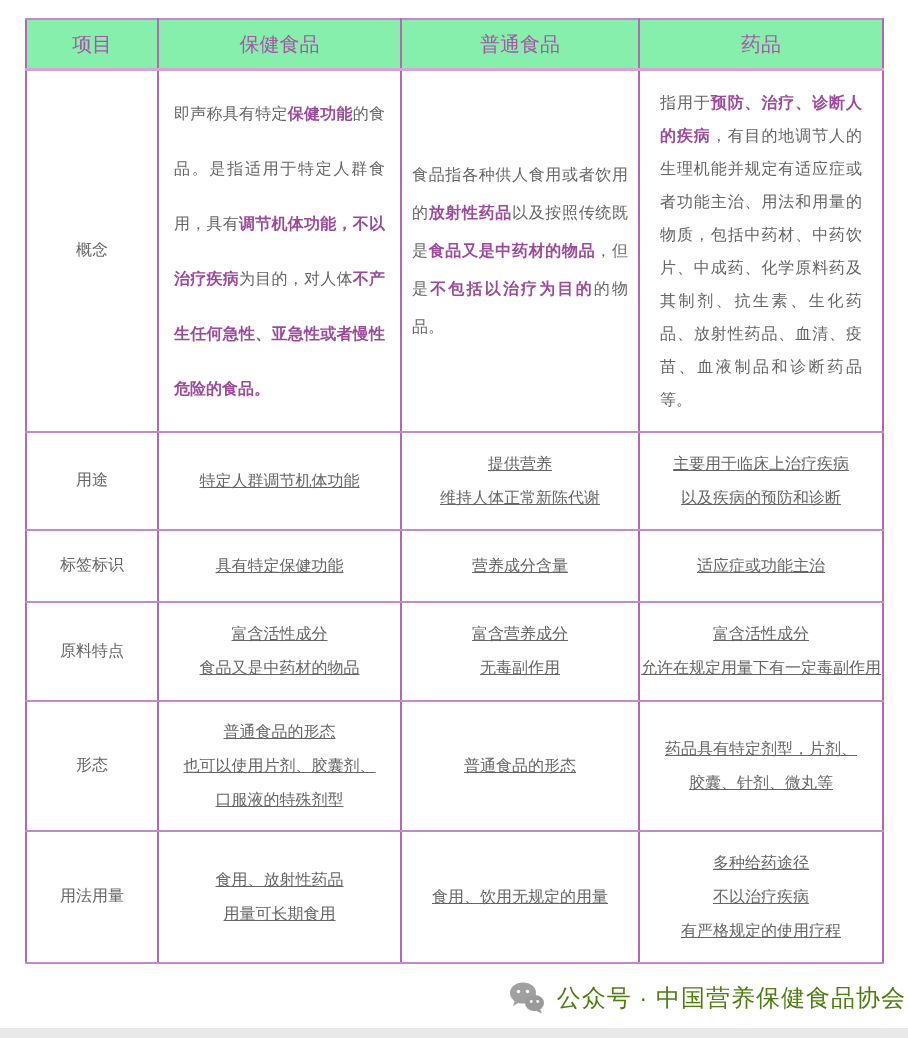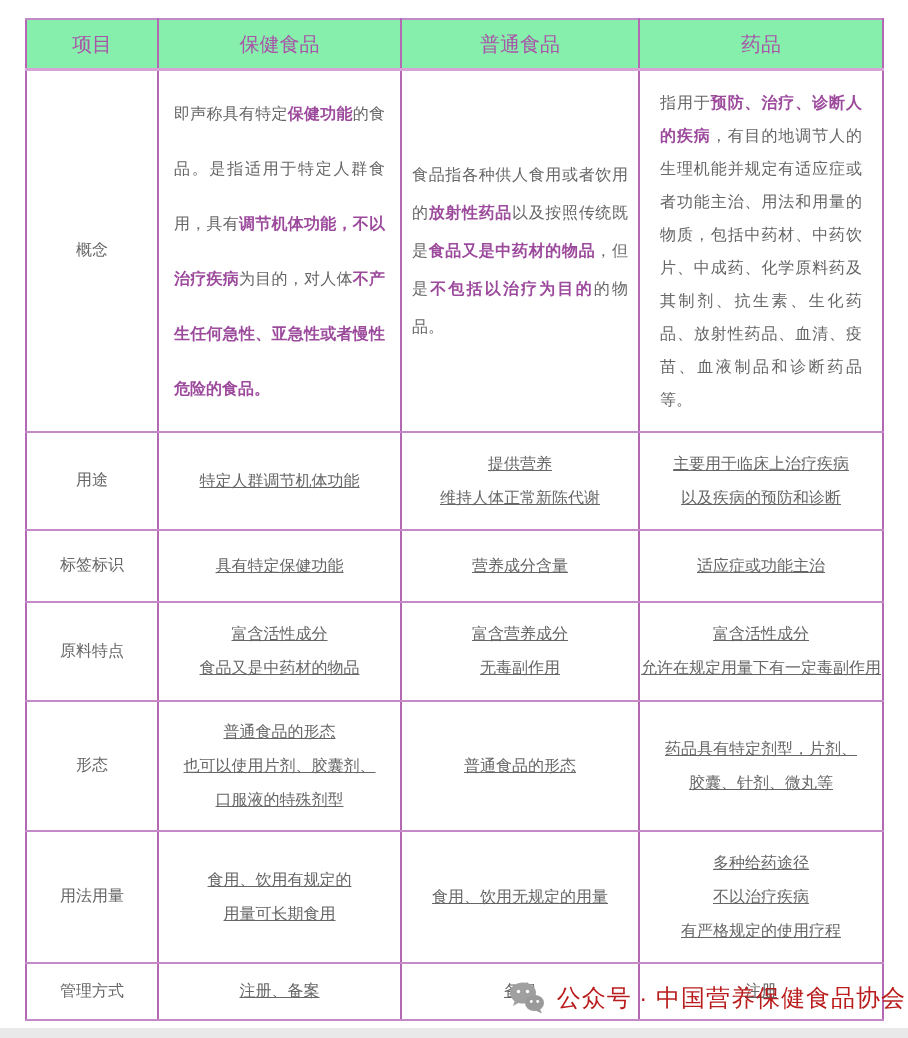--- a/index.html
+++ b/index.html
@@ -37,21 +37,21 @@
     text-align:justify;
     text-justify:inter-ideograph;
   }
   .rich-c0{line-height:55px;padding:0 15px;}
   .rich-c1{line-height:38px;padding:0 10px;}
   .rich-c2{line-height:33px;padding:0 20px;}
   .hl{color:#9c4a9c;font-weight:bold;}
   .watermark{
     position:absolute;top:982px;right:2px;z-index:5;
     display:flex;align-items:center;gap:12px;
-    color:#b91c1c;font-size:24px;letter-spacing:1px;white-space:nowrap;
+    color:#4d7c0f;font-size:24px;letter-spacing:1px;white-space:nowrap;
   }
   .watermark svg{display:block;}
   .bottom-strip{
     position:absolute;left:0;bottom:0;width:908px;height:10px;background:#e9e9e9;
   }
 </style>
 </head>
 <body>
 
 <div class="table-wrap">
@@ -135,42 +135,30 @@
             <div class="line">普通食品的形态</div>
           </td>
           <td>
             <div class="line">药品具有特定剂型，片剂、</div>
             <div class="line">胶囊、针剂、微丸等</div>
           </td>
         </tr>
         <tr style="height: 132px;">
           <td class="label">用法用量</td>
           <td>
-            <div class="line">食用、饮用有规定的</div>
+            <div class="line">食用、放射性药品</div>
             <div class="line">用量可长期食用</div>
           </td>
           <td>
             <div class="line">食用、饮用无规定的用量</div>
           </td>
           <td>
             <div class="line">多种给药途径</div>
             <div class="line">不以治疗疾病</div>
             <div class="line">有严格规定的使用疗程</div>
-          </td>
-        </tr>
-        <tr style="height: 57px;">
-          <td class="label">管理方式</td>
-          <td>
-            <div class="line">注册、备案</div>
-          </td>
-          <td>
-            <div class="line">备案</div>
-          </td>
-          <td>
-            <div class="line">注册</div>
           </td>
         </tr>
       </tbody>
   </table>
 </div>
 
 <div class="watermark">
   <span>
     <svg width="36" height="32" viewBox="0 0 36 32" fill="none">
       <ellipse cx="14" cy="11" rx="13" ry="10.5" fill="#a0a0a0"></ellipse>

